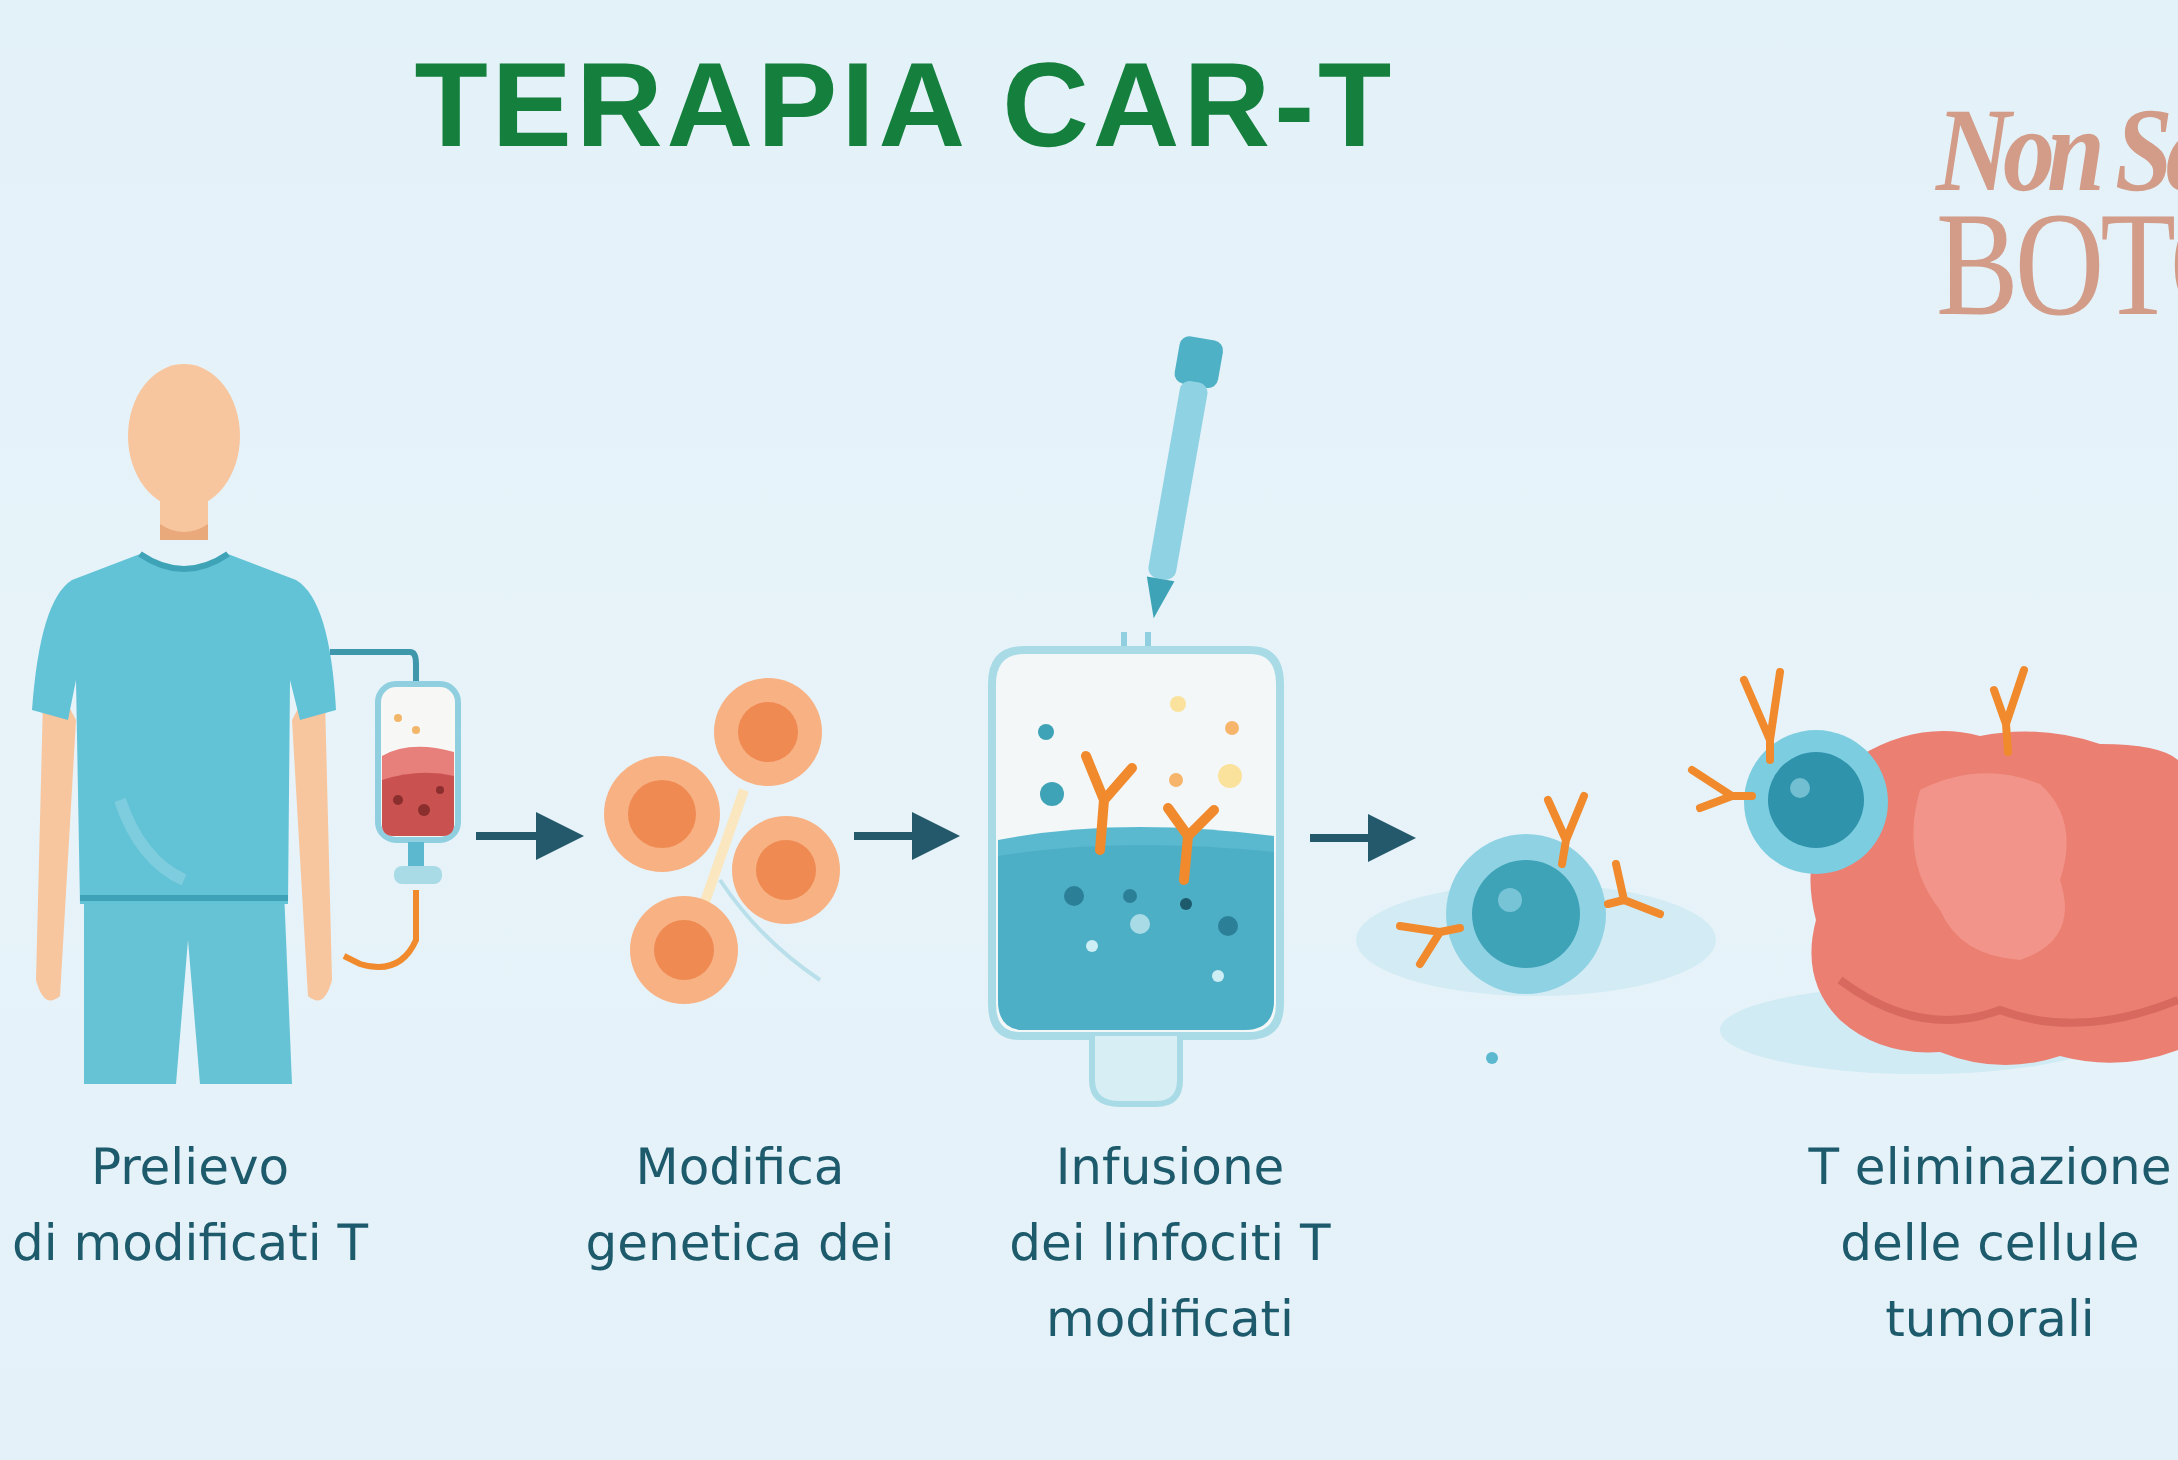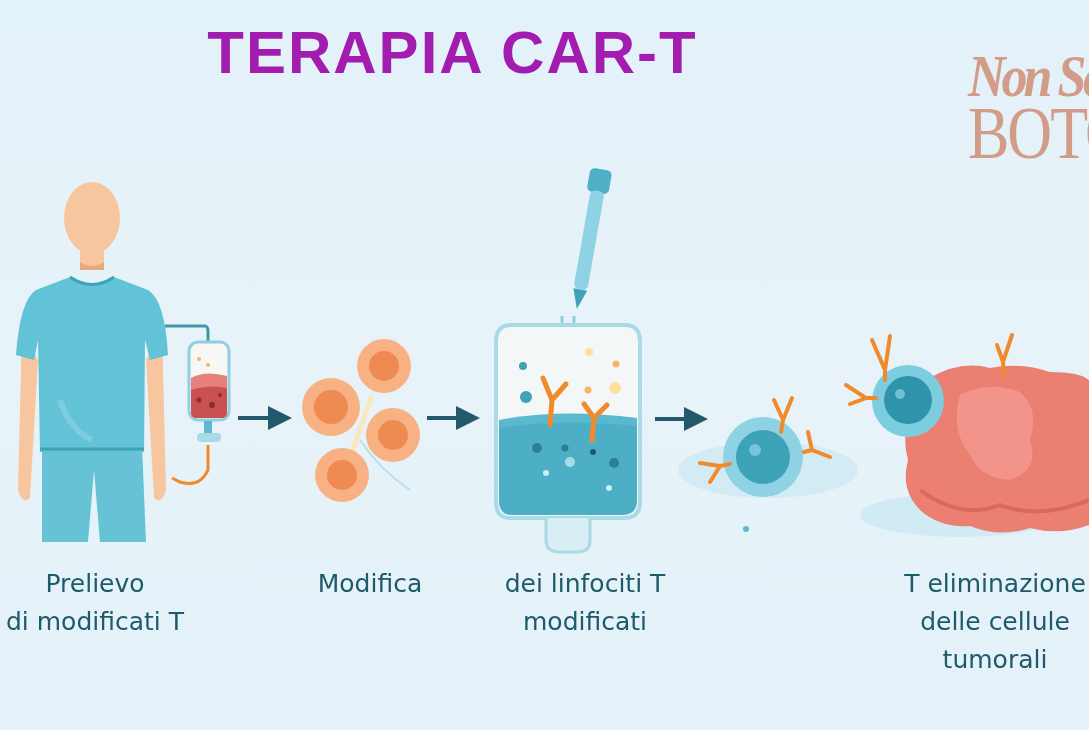--- a/index.html
+++ b/index.html
@@ -4,21 +4,21 @@
 <style>
   html, body { margin: 0; padding: 0; }
   body {
     width: 1089px; height: 730px; overflow: hidden; position: relative;
     background: linear-gradient(180deg, #e3f1f8 0%, #e7f3f9 50%, #e4f1f8 100%);
     font-family: "DejaVu Sans", sans-serif;
   }
   .title {
     position: absolute; left: 0; top: 18px; width: 905px; text-align: center;
     font-family: "Liberation Sans", sans-serif; font-weight: bold;
-    font-size: 60px; letter-spacing: 2px; color: #a21caf;
+    font-size: 60px; letter-spacing: 2px; color: #15803d;
   }
   .logo {
     position: absolute; left: 968px; top: 58px; width: 140px;
     font-family: "Liberation Serif", serif; color: #d29c88; line-height: 0.85;
   }
   .logo .l1 { font-style: italic; font-weight: bold; font-size: 52px; letter-spacing: -4px; display:block; transform: scaleY(1.15); transform-origin: bottom left; }
   .logo .l2 { font-size: 62px; letter-spacing: -2px; display:block; transform: scaleY(1.2); transform-origin: top left; }
   .art { position: absolute; left: 0; top: 0; }
   .label {
     position: absolute; text-align: center; color: #1d5a6b;
@@ -147,22 +147,24 @@
     <path d="M846 385 L866 398 L850 404 M866 398 L876 398" stroke="#f08a2c" stroke-width="4" fill="none" stroke-linecap="round"></path>
   </g>
 </svg>
 
 <div class="label" style="left:0; top:565px; width:190px;">
   <span>Prelievo</span>
   <span>di modificati T</span>
 </div>
 <div class="label" style="left:280px; top:565px; width:180px;">
   <span>Modifica</span>
+  <span>genetica dei</span>
 </div>
 <div class="label" style="left:480px; top:565px; width:210px;">
+  <span>Infusione</span>
   <span>dei linfociti T</span>
   <span>modificati</span>
 </div>
 <div class="label" style="left:875px; top:565px; width:240px;">
   <span>T eliminazione</span>
   <span>delle cellule</span>
   <span>tumorali</span>
 </div>
 
 </body></html>

